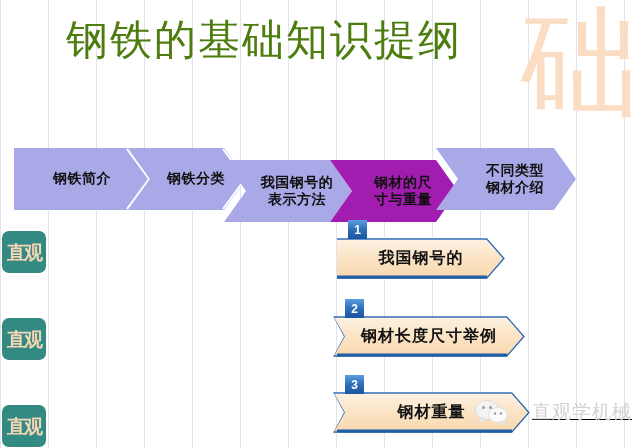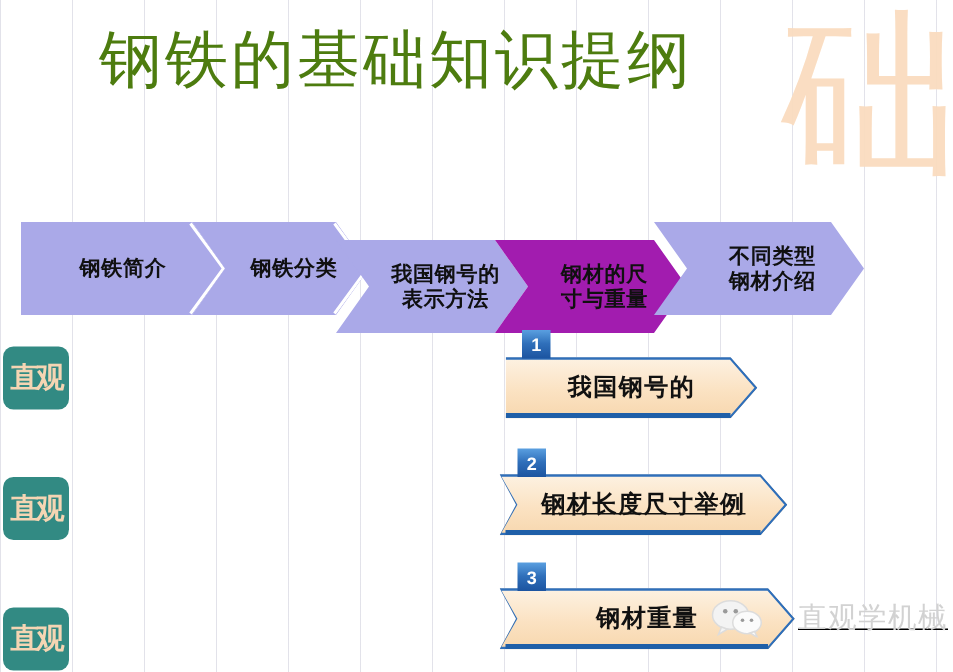--- a/index.html
+++ b/index.html
@@ -186,21 +186,21 @@
     justify-content: center;
     z-index: 5;
     line-height: 1;
   }
 
   #callout-1 { left: 337px; top: 238px; width: 168px;
     clip-path: polygon(0 0, calc(100% - 18px) 0, 100% 50%, calc(100% - 18px) 100%, 0 100%); }
   #badge-1 { left: 348px; top: 220px; }
 
   #callout-2 { left: 333px; top: 316px; width: 192px;
-    clip-path: polygon(0 0, calc(100% - 18px) 0, 100% 50%, calc(100% - 18px) 100%, 0 100%, 11px 50%); text-decoration: underline; }
+    clip-path: polygon(0 0, calc(100% - 18px) 0, 100% 50%, calc(100% - 18px) 100%, 0 100%, 11px 50%); }
   #badge-2 { left: 345px; top: 299px; }
 
   #callout-3 { left: 333px; top: 392px; width: 197px;
     clip-path: polygon(0 0, calc(100% - 18px) 0, 100% 50%, calc(100% - 18px) 100%, 0 100%, 11px 50%); }
   #badge-3 { left: 345px; top: 375px; }
 
   
   .watermark {
     position: absolute;
     left: 474px;

